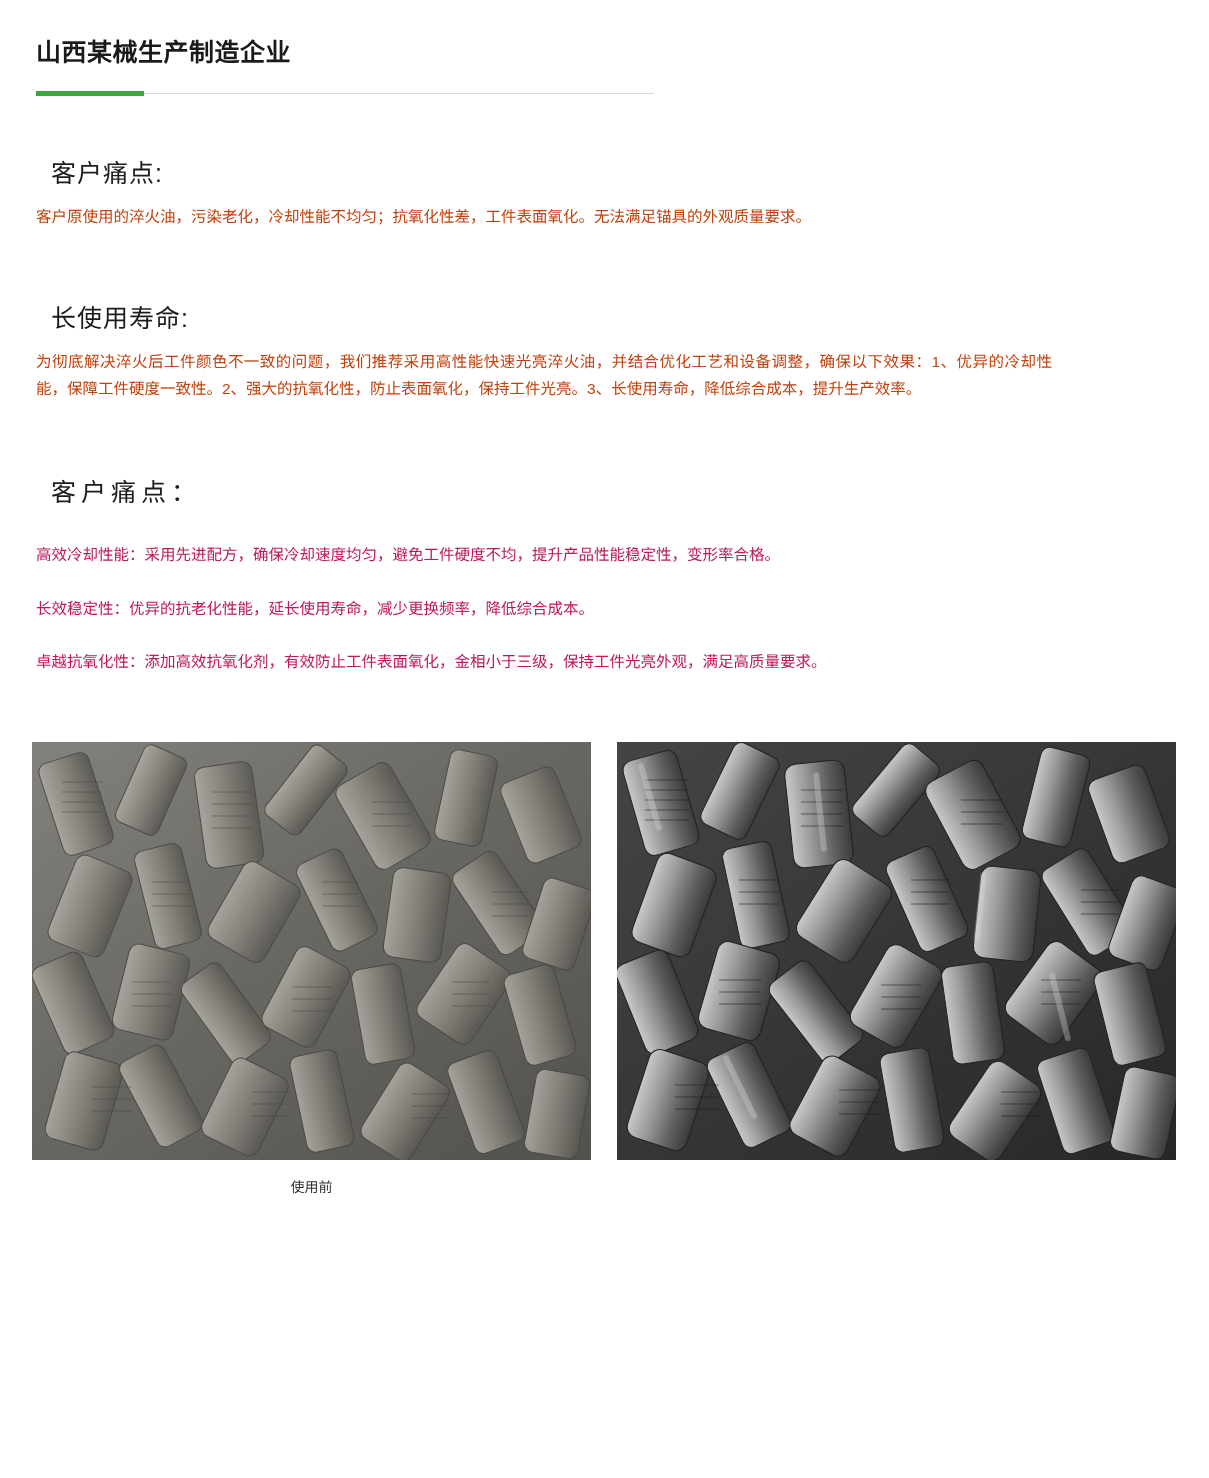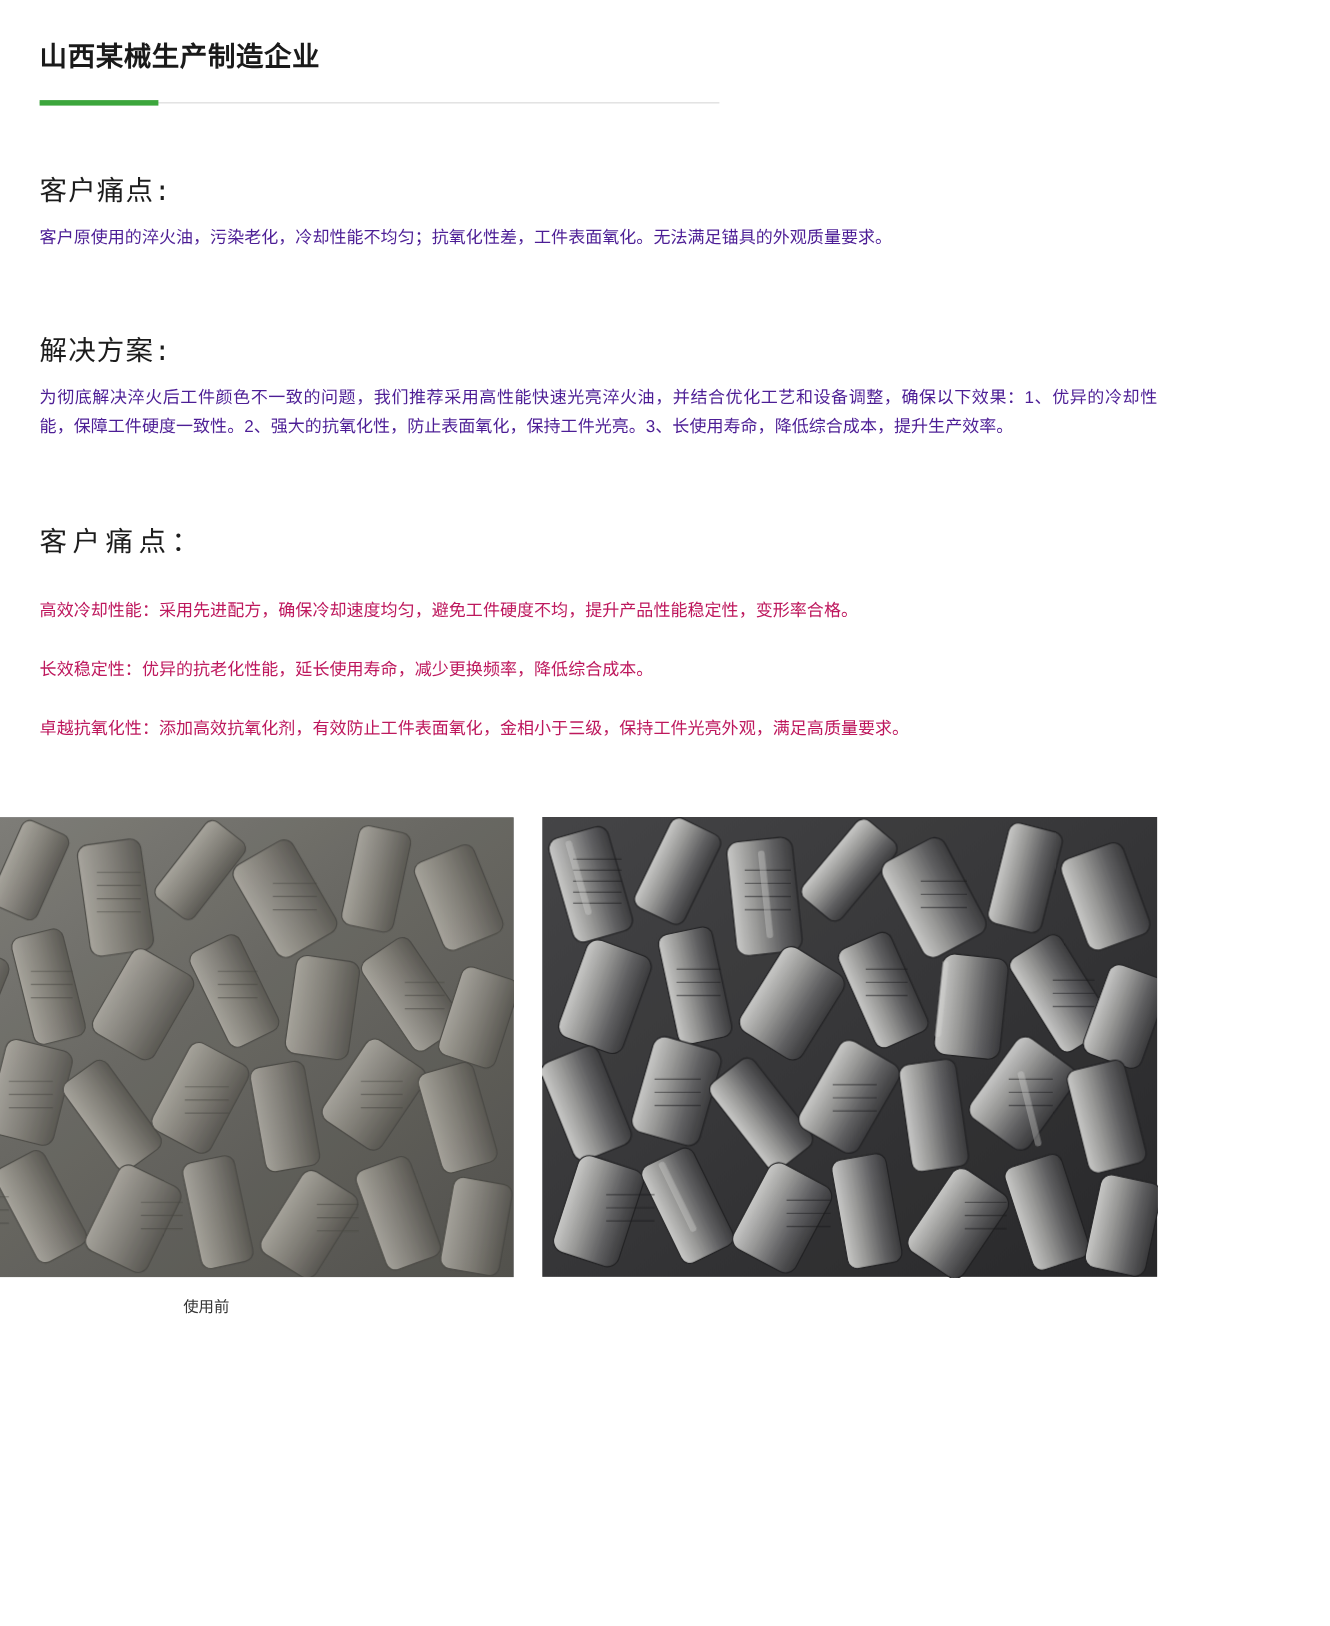--- a/index.html
+++ b/index.html
@@ -51,33 +51,32 @@
     background: #3ca63c;
   }
 
   
   .section { margin: 0 0 0 4px; }
   .section-heading {
     font-size: 25px;
     color: #1c1c1c;
     font-weight: normal;
     letter-spacing: 1px;
-    margin: 0;
-    font-family: Liberation Mono, monospace;
+    margin: 15px;
   }
   .sec-pain { margin-top: 56px; }
   .sec-solution { margin-top: 68px; }
   .sec-adv { margin-top: 70px; }
 
   .section-heading.spaced { letter-spacing: 5px; }
 
   .body-text {
     font-size: 15.5px;
     line-height: 1.72;
-    color: #4c1d95;
+    color: #c2410c;
     margin: 14px 0 0 0;
     max-width: 1145px;
     text-align: justify;
   }
 
   .adv-list {
     list-style: none;
     margin: 34px 0 0 0;
     padding: 0;
   }
@@ -87,21 +86,20 @@
     color: #be185d;
     margin-bottom: 27px;
   }
 
   
   .photos {
     display: flex;
     gap: 26px;
     margin: 66px 0 0 0;
     padding: 0 0 0 0;
-    justify-content: flex-end;
   }
   .photo-block { width: 559px; }
   .photo {
     width: 559px;
     height: 418px;
     overflow: hidden;
     position: relative;
     background: #6d6d6d;
   }
   .photo svg { display: block; width: 100%; height: 100%; }
@@ -123,21 +121,21 @@
     <div class="rule-base"></div>
     <div class="rule-accent"></div>
   </div>
 
   <div class="section sec-pain">
     <h2 class="section-heading">客户痛点:</h2>
     <p class="body-text">客户原使用的淬火油，污染老化，冷却性能不均匀；抗氧化性差，工件表面氧化。无法满足锚具的外观质量要求。</p>
   </div>
 
   <div class="section sec-solution">
-    <h2 class="section-heading">解决方案:</h2>
+    <h2 class="section-heading">长使用寿命:</h2>
     <p class="body-text">为彻底解决淬火后工件颜色不一致的问题，我们推荐采用高性能快速光亮淬火油，并结合优化工艺和设备调整，确保以下效果：1、优异的冷却性能，保障工件硬度一致性。2、强大的抗氧化性，防止表面氧化，保持工件光亮。3、长使用寿命，降低综合成本，提升生产效率。</p>
   </div>
 
   <div class="section sec-adv">
     <h2 class="section-heading spaced">客户痛点：</h2>
     <ul class="adv-list">
       <li>高效冷却性能：采用先进配方，确保冷却速度均匀，避免工件硬度不均，提升产品性能稳定性，变形率合格。</li>
       <li>长效稳定性：优异的抗老化性能，延长使用寿命，减少更换频率，降低综合成本。</li>
       <li>卓越抗氧化性：添加高效抗氧化剂，有效防止工件表面氧化，金相小于三级，保持工件光亮外观，满足高质量要求。</li>
     </ul>

